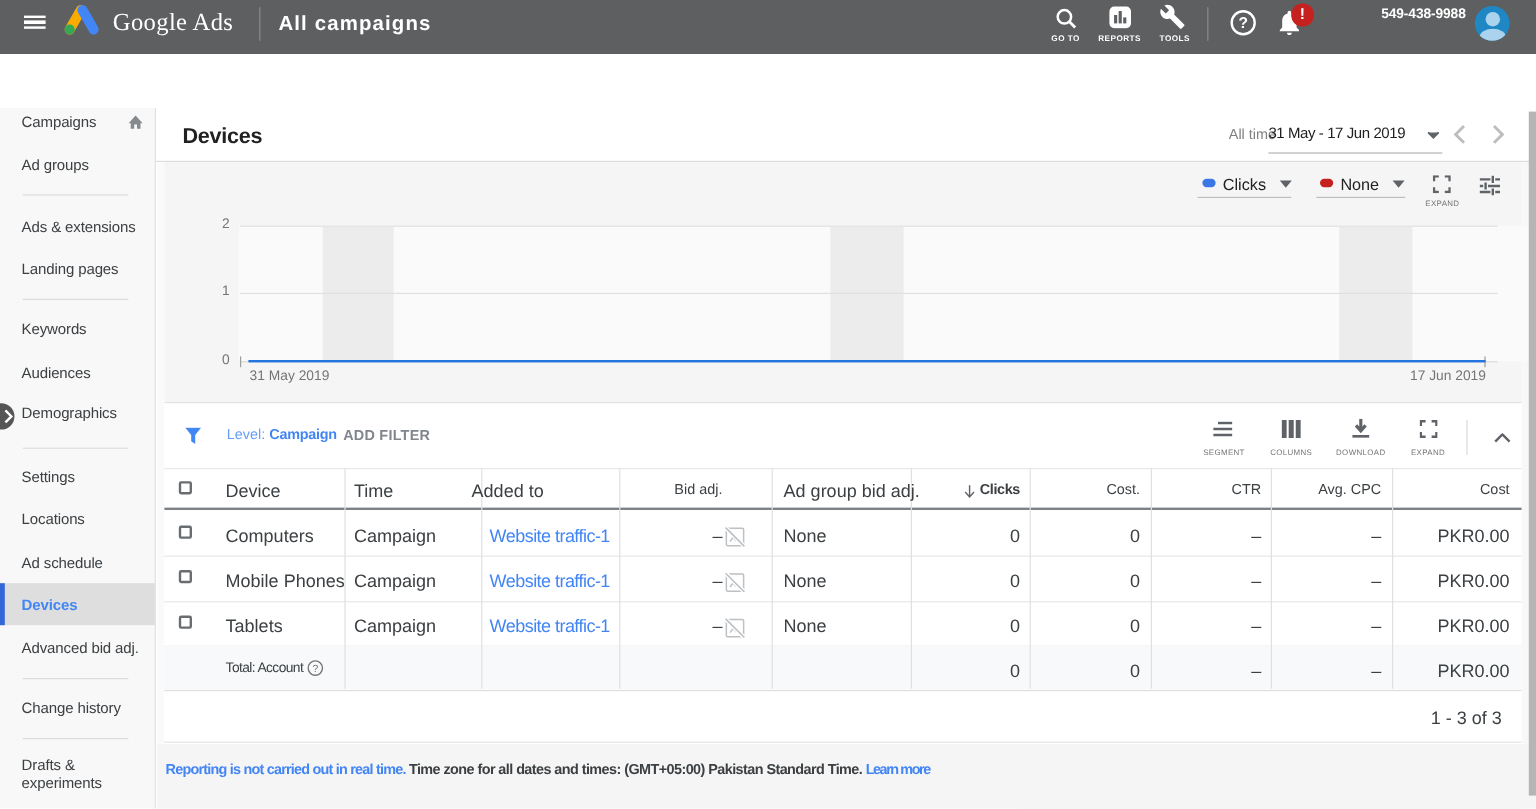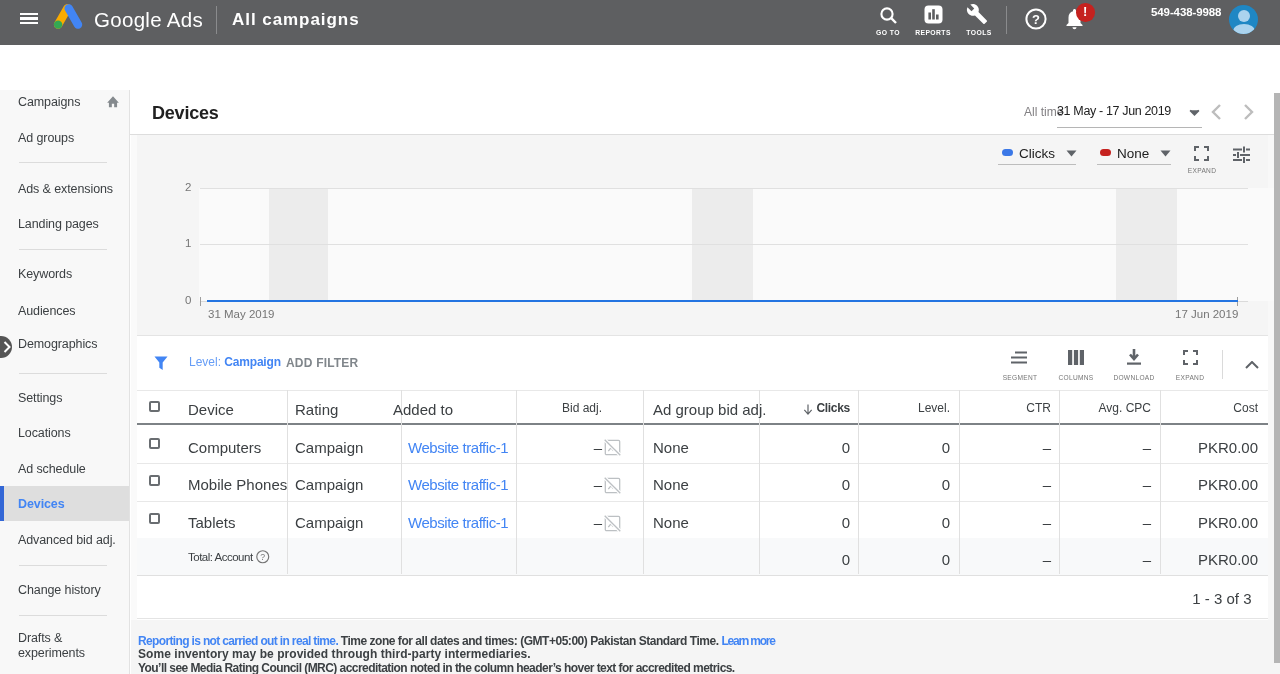--- a/index.html
+++ b/index.html
@@ -41,21 +41,21 @@
     <div style="top:13px"></div>
       <div style="top:17.3px"></div>
       <div style="top:21.6px"></div>
   </div>
 
   <svg class="abs" style="left:52px;top:3px" width="32" height="32" viewBox="0 0 32 32">
     <line x1="6.1" y1="21.6" x2="15.4" y2="5.4" stroke="#f9ab00" stroke-width="8.4" stroke-linecap="round"></line>
     <circle cx="6.1" cy="21.6" r="4.2" fill="#34a853"></circle>
     <line x1="16.7" y1="5.4" x2="26" y2="21.6" stroke="#4285f4" stroke-width="8.4" stroke-linecap="round"></line>
   </svg>
-  <div class="abs" style="left:94px;top:8px;color:#fff;font-size:20.5px;letter-spacing:.3px;">Google Ads</div>
+  <div class="abs" style="left:94px;top:8px;color:#fff;font-size:20.5px;letter-spacing:.3px;font-family:Liberation Serif, serif;">Google Ads</div>
   <div class="sep" style="left:216px"></div>
   <div class="abs" style="left:232px;top:10px;color:#fff;font-size:17px;font-weight:bold;letter-spacing:.95px;">All campaigns</div>
 
   <svg class="abs" style="left:879px;top:6px" width="19" height="19" viewBox="0 0 19 19">
     <circle cx="8" cy="8" r="5.6" fill="none" stroke="#fff" stroke-width="2.1"></circle>
     <line x1="12.2" y1="12.2" x2="17" y2="17" stroke="#fff" stroke-width="2.4"></line>
   </svg>
   <div class="tb-icon-label" style="left:868px;width:40px;">GO TO</div>
 
   <svg class="abs" style="left:924px;top:5px" width="19" height="19" viewBox="0 0 19 19">
@@ -237,29 +237,29 @@
   <div class="vline" style="left:379px;"></div>
   <div class="vline" style="left:506px;"></div>
   <div class="vline" style="left:621.5px;"></div>
   <div class="vline" style="left:721px;"></div>
   <div class="vline" style="left:821.5px;"></div>
   <div class="vline" style="left:922px;"></div>
   <div class="vline" style="left:1023px;"></div>
 
   <div class="chk" style="left:12px;top:265.5px;"></div>
   <div class="cell" style="left:51px;top:265.5px;">Device</div>
-  <div class="cell" style="left:158px;top:265.5px;">Rating</div>
+  <div class="cell" style="left:158px;top:265.5px;">Time</div>
   <div class="cell" style="left:256px;top:265.5px;">Added to</div>
   <div class="cell" style="left:387px;top:265.5px;width:78px;text-align:right;font-size:12px;">Bid adj.</div>
   <div class="cell" style="left:516px;top:265.5px;">Ad group bid adj.</div>
   <svg class="abs" style="left:666px;top:268.5px" width="10" height="11" viewBox="0 0 10 12">
       <path d="M5 0.5v10M1 6.5L5 11l4-4.5" stroke="#5f6368" stroke-width="1.3" fill="none"></path>
     </svg>
   <div class="cell" style="left:647px;top:265.5px;width:66px;text-align:right;font-weight:bold;font-size:12px;letter-spacing:-.3px;">Clicks</div>
-  <div class="cell" style="left:747px;top:265.5px;width:66px;text-align:right;font-size:12px;">Level.</div>
+  <div class="cell" style="left:747px;top:265.5px;width:66px;text-align:right;font-size:12px;">Cost.</div>
   <div class="cell" style="left:847px;top:265.5px;width:67px;text-align:right;font-size:12px;">CTR</div>
   <div class="cell" style="left:944px;top:265.5px;width:70px;text-align:right;font-size:12px;">Avg. CPC</div>
   <div class="cell" style="left:1045px;top:265.5px;width:76px;text-align:right;font-size:12px;">Cost</div>
 
   <div class="chk" style="left:12px;top:302.5px;"></div>
   <div class="cell" style="left:51px;top:303.5px;">Computers</div>
   <div class="cell" style="left:158px;top:303.5px;">Campaign</div>
   <div class="cell" style="left:271px;top:303.5px;color:#4285f4;letter-spacing:-.45px;">Website traffic-1</div>
   <div class="cell" style="left:387px;top:303.5px;width:78px;text-align:right;">–</div>
   <svg class="abs" style="left:467px;top:304px" width="17" height="17" viewBox="0 0 17 17">
@@ -327,17 +327,16 @@
   <div class="cell" style="left:847px;top:415.5px;width:67px;text-align:right;">–</div>
   <div class="cell" style="left:944px;top:415.5px;width:70px;text-align:right;">–</div>
   <div class="cell" style="left:1045px;top:415.5px;width:76px;text-align:right;">PKR0.00</div>
 
   <div class="cell" style="left:1040px;top:454.5px;width:74.5px;text-align:right;color:#3c4043;">1 - 3 of 3</div>
 </div>
 
 <div class="abs" style="left:131px;top:620px;width:1149px;height:54px;background:#f5f5f5;"></div>
 <div class="abs" style="left:138px;top:634.5px;font-size:12px;color:#3c4043;line-height:13.6px;white-space:nowrap;font-weight:bold;">
   <span style="color:#4285f4;letter-spacing:-.65px;">Reporting is not carried out in real time. </span><span style="letter-spacing:-.47px;">Time zone for all dates and times: (GMT+05:00) Pakistan Standard Time. </span><span style="color:#4285f4;letter-spacing:-1.2px;">Learn more</span><br>
-  <span style="letter-spacing:.05px;">Some inventory may be provided through third-party intermediaries.</span><br>
-  <span style="letter-spacing:-.55px;">You’ll see Media Rating Council (MRC) accreditation noted in the column header’s hover text for accredited metrics.</span>
+  <br>
 </div>
 
 <div class="abs" style="left:1273.5px;top:93px;width:6.5px;height:570px;background:#b5b5b5;"></div>
 
 </body></html>

